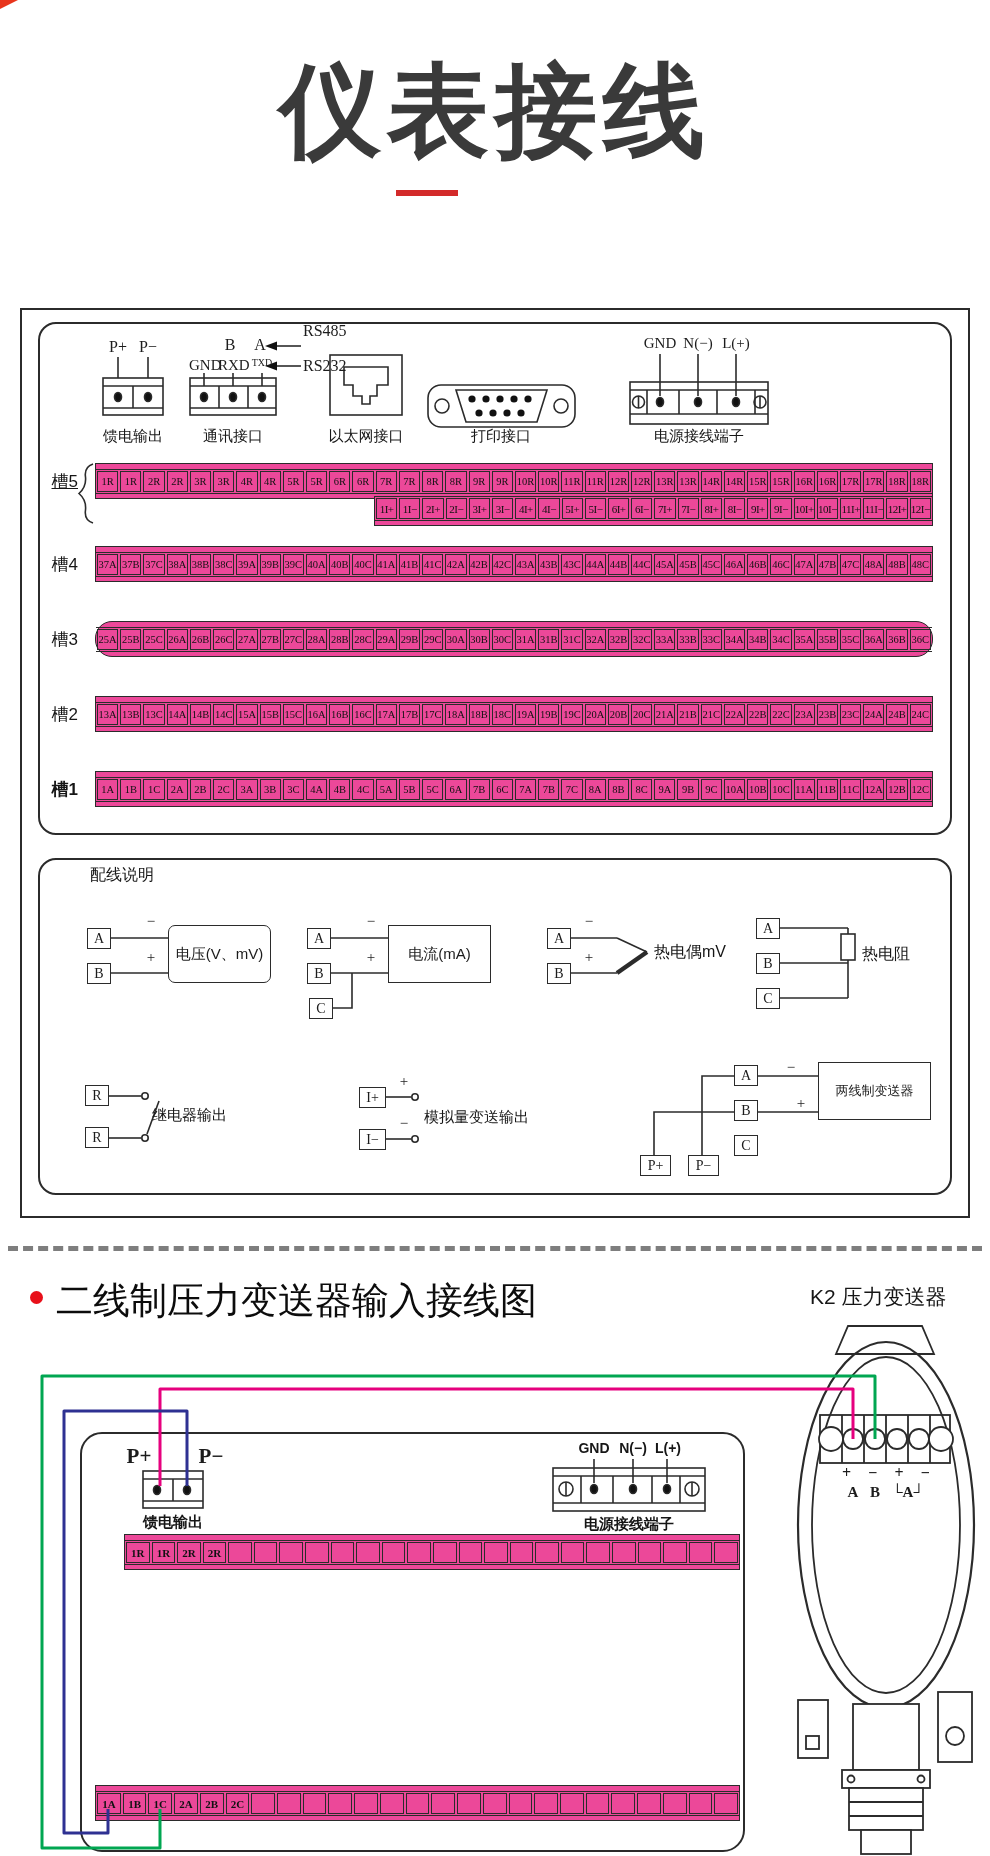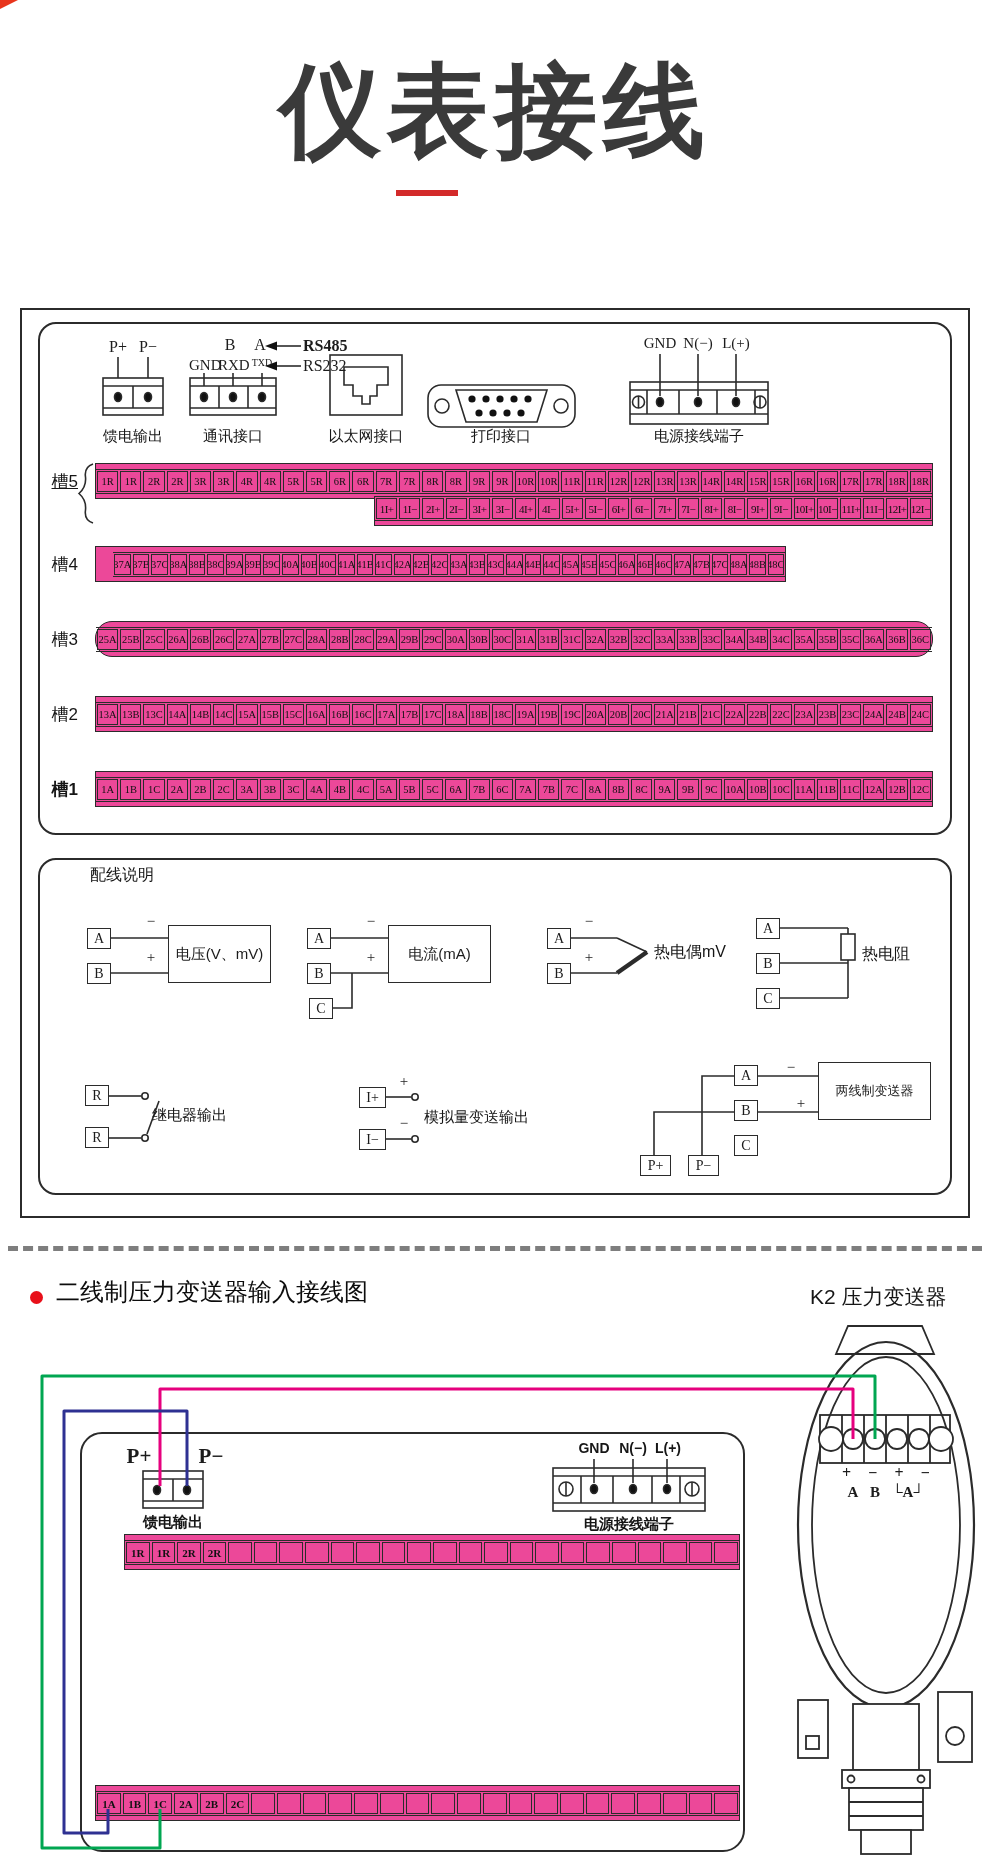--- a/index.html
+++ b/index.html
@@ -106,21 +106,21 @@
       <div class="cell">9I−</div>
       <div class="cell">10I+</div>
       <div class="cell">10I−</div>
       <div class="cell">11I+</div>
       <div class="cell">11I−</div>
       <div class="cell">12I+</div>
       <div class="cell">12I−</div>
     </div>
   <div class="band-bot"></div>
 </div>
-<div class="strip" style="left:95px;top:546px;width:691px;padding-left:17px;">
+<div class="strip" style="left:95px;top:546px;width:838px;">
   <div class="band-top"></div>
   <div class="cells">
       <div class="cell">37A</div>
       <div class="cell">37B</div>
       <div class="cell">37C</div>
       <div class="cell">38A</div>
       <div class="cell">38B</div>
       <div class="cell">38C</div>
       <div class="cell">39A</div>
       <div class="cell">39B</div>
@@ -535,21 +535,21 @@
   </g>
 </svg>
 
 <div class="zh ctr" style="left:0;top:44px;width:990px;font-size:102px;font-weight:bold;letter-spacing:6px;color:#3a3a3a;">仪表接线</div>
 <div class="title-rule" style="background:#d32a2a;"></div>
 
 <div class="pin" style="left:103px;top:338px;width:30px;">P+</div>
 <div class="pin" style="left:133px;top:338px;width:30px;">P−</div>
 <div class="pin" style="left:220px;top:336px;width:20px;">B</div>
 <div class="pin" style="left:250px;top:336px;width:20px;">A</div>
-<div class="pin" style="left:303px;top:337px;font-weight:bold;">RS485</div>
+<div class="pin" style="left:303px;top:322px;">RS485</div>
 <div class="pin" style="left:189px;top:357px;width:30px;font-size:15px;">GND</div>
 <div class="pin" style="left:218px;top:357px;width:30px;font-size:15px;">RXD</div>
 <div class="pin" style="left:247px;top:357px;width:30px;font-size:10px;">TXD</div>
 <div class="pin" style="left:303px;top:357px;">RS232</div>
 <div class="pin" style="left:640px;top:335px;width:40px;font-size:15px;">GND</div>
 <div class="pin" style="left:678px;top:335px;width:40px;font-size:15px;">N(−)</div>
 <div class="pin" style="left:716px;top:335px;width:40px;font-size:15px;">L(+)</div>
 
 <div class="zh conn-label" style="left:93px;top:427px;width:80px;">馈电输出</div>
 <div class="zh conn-label" style="left:193px;top:427px;width:80px;">通讯接口</div>
@@ -560,21 +560,21 @@
 <div class="zh slot-label" style="left:40px;top:470px;text-decoration:underline;">槽5</div>
 <div class="zh slot-label" style="left:40px;top:553px;">槽4</div>
 <div class="zh slot-label" style="left:40px;top:628px;">槽3</div>
 <div class="zh slot-label" style="left:40px;top:703px;">槽2</div>
 <div class="zh slot-label" style="left:40px;top:778px;font-weight:bold;">槽1</div>
 
 <div class="zh" style="left:90px;top:865px;font-size:16px;">配线说明</div>
 
 <div class="tbox" style="left:87px;top:928px;">A</div>
 <div class="tbox" style="left:87px;top:963px;">B</div>
-<div class="nbox" style="left:168px;top:925px;width:103px;height:58px;">电压(V、mV)</div>
+<div class="nbox" style="left:168px;top:925px;width:103px;height:58px;border-radius:7px;">电压(V、mV)</div>
 <div class="sign" style="left:143px;top:913px;">−</div>
 <div class="sign" style="left:143px;top:949px;">+</div>
 
 <div class="tbox" style="left:307px;top:928px;">A</div>
 <div class="tbox" style="left:307px;top:963px;">B</div>
 <div class="tbox" style="left:309px;top:998px;">C</div>
 <div class="nbox" style="left:388px;top:925px;width:103px;height:58px;">电流(mA)</div>
 <div class="sign" style="left:363px;top:913px;">−</div>
 <div class="sign" style="left:363px;top:949px;">+</div>
 
@@ -602,21 +602,21 @@
 <div class="tbox" style="left:640px;top:1155px;width:31px;">P+</div>
 <div class="tbox" style="left:688px;top:1155px;width:31px;">P−</div>
 <div class="tbox" style="left:734px;top:1065px;">A</div>
 <div class="tbox" style="left:734px;top:1100px;">B</div>
 <div class="tbox" style="left:734px;top:1135px;">C</div>
 <div class="nbox" style="left:818px;top:1062px;width:113px;height:58px;font-size:13px;">两线制变送器</div>
 <div class="sign" style="left:783px;top:1059px;">−</div>
 <div class="sign" style="left:793px;top:1095px;">+</div>
 
 <div class="bullet" style="background:#e8101a;"></div>
-<div class="zh" style="left:56px;top:1276px;font-size:24px;color:#0c0c0c;">二线制压力变送器输入接线图</div>
+<div class="zh" style="left:56px;top:1276px;font-size:37px;color:#0c0c0c;">二线制压力变送器输入接线图</div>
 <div class="zh" style="left:810px;top:1283px;font-size:21px;">K2 压力变送器</div>
 
 <div class="pin" style="left:122px;top:1444px;width:34px;font-size:21px;font-weight:bold;">P+</div>
 <div class="pin" style="left:194px;top:1444px;width:34px;font-size:21px;font-weight:bold;">P−</div>
 <div class="zh conn-label" style="left:133px;top:1513px;width:80px;font-weight:bold;">馈电输出</div>
 <div class="zh ctr" style="left:576px;top:1440px;width:36px;font-size:14px;font-weight:bold;">GND</div>
 <div class="zh ctr" style="left:613px;top:1440px;width:40px;font-size:14px;font-weight:bold;">N(−)</div>
 <div class="zh ctr" style="left:649px;top:1440px;width:38px;font-size:14px;font-weight:bold;">L(+)</div>
 <div class="zh conn-label" style="left:571px;top:1515px;width:116px;font-weight:bold;">电源接线端子</div>
 

